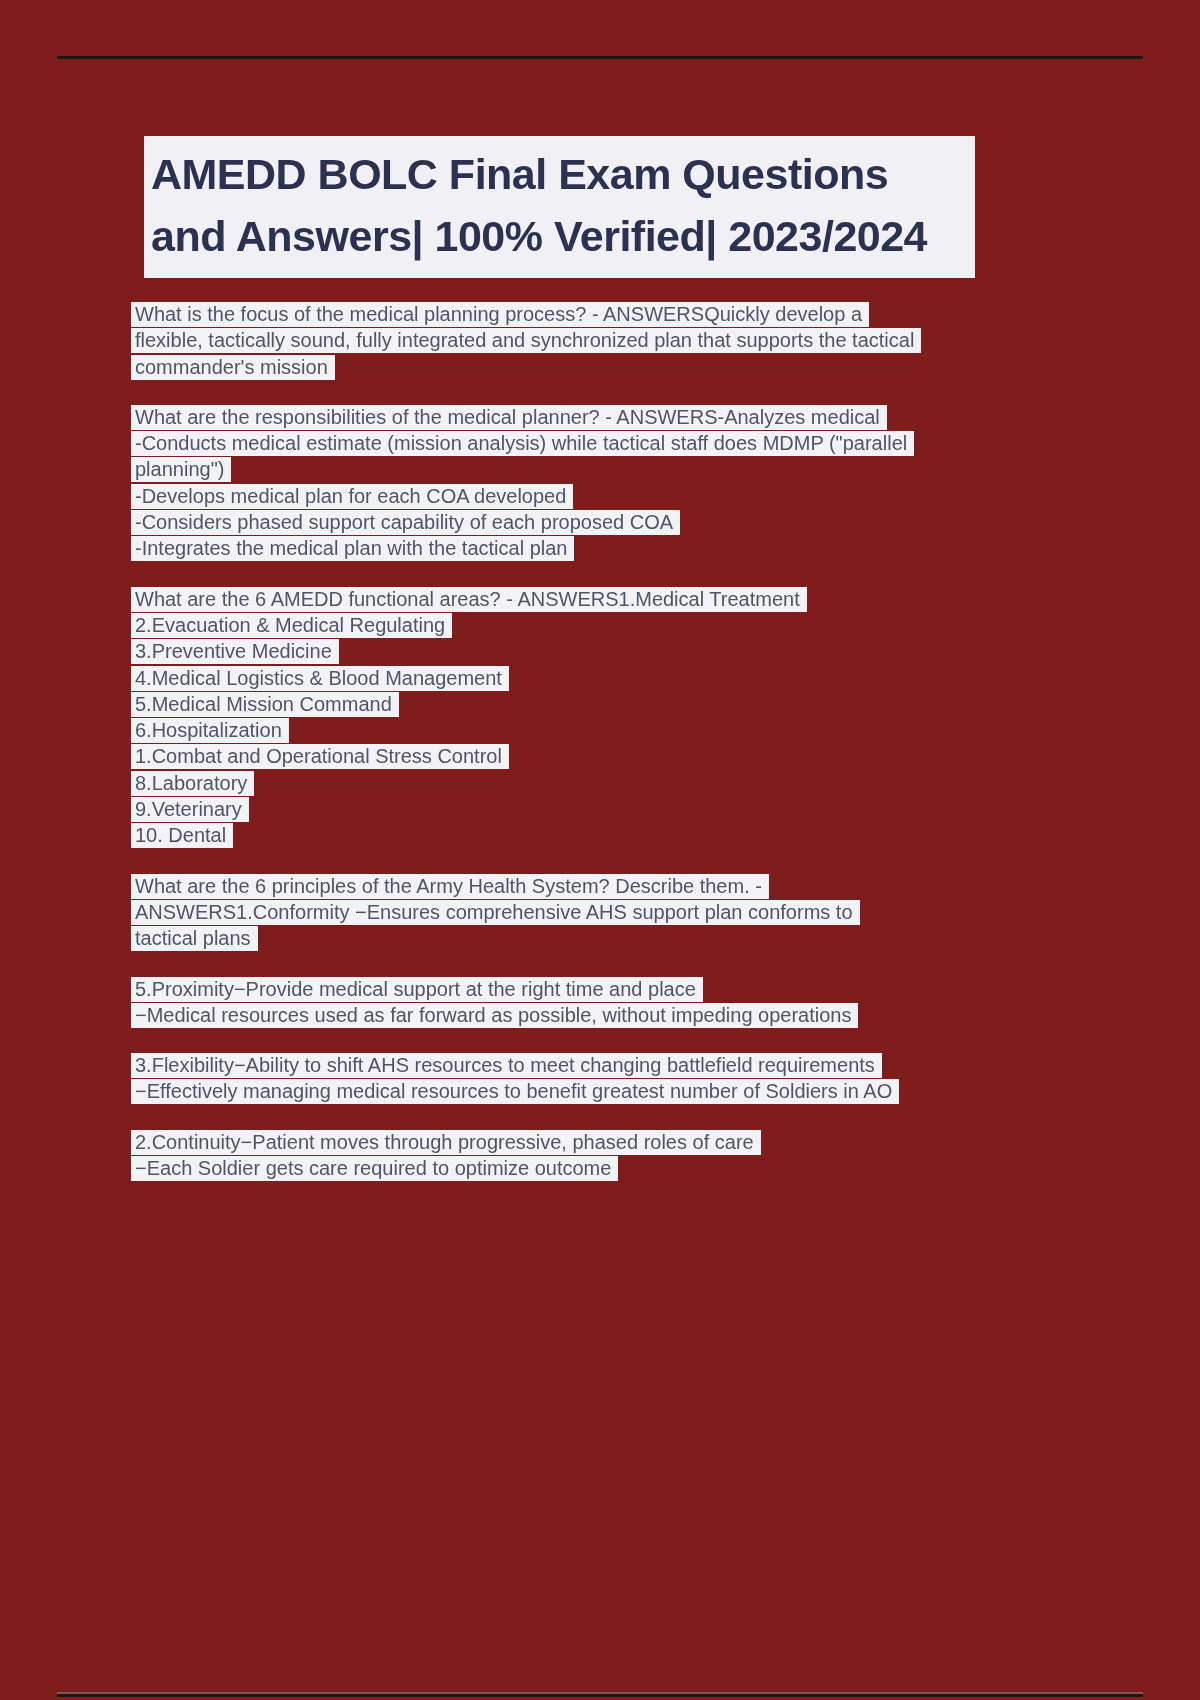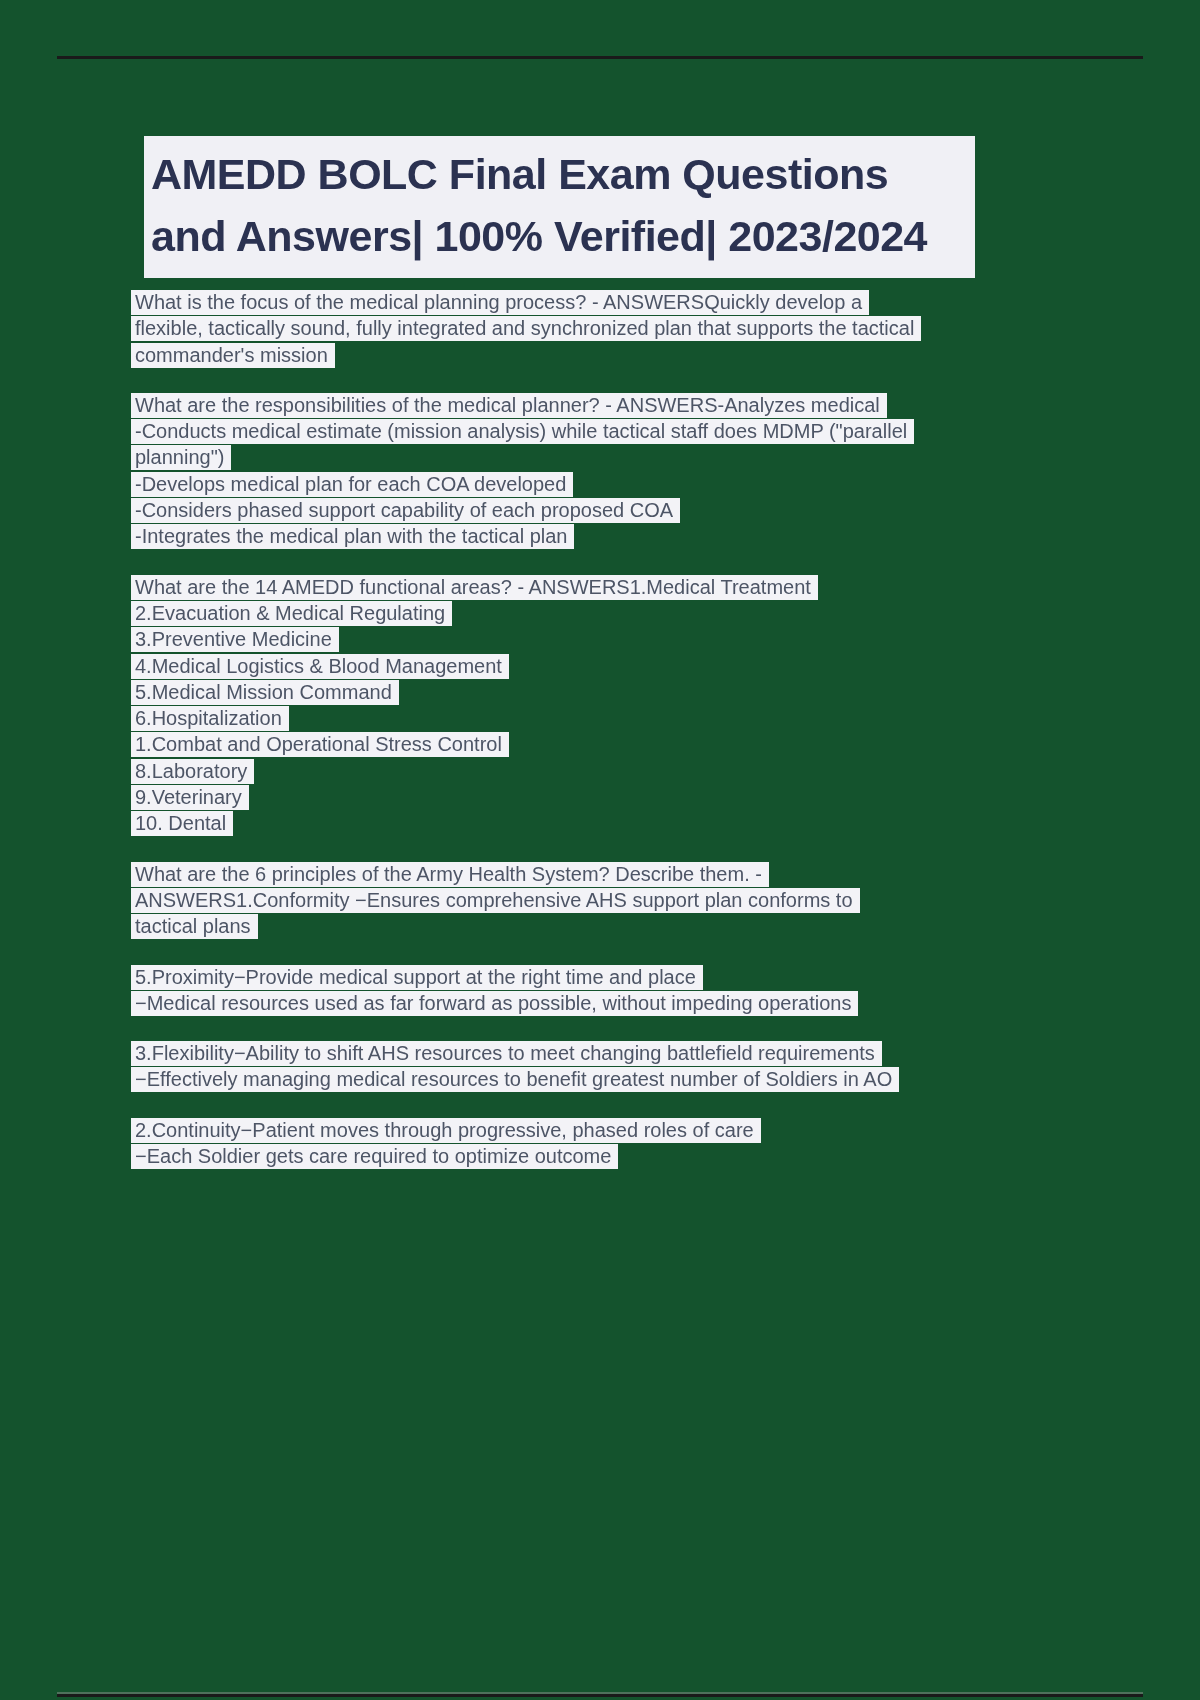--- a/index.html
+++ b/index.html
@@ -4,21 +4,21 @@
 <style>
   html, body {
     margin: 0;
     padding: 0;
     background: #ffffff;
   }
   .page {
     position: relative;
     width: 1200px;
     height: 1700px;
-    background: #14532d;
+    background: #7f1d1d;
     overflow: hidden;
     font-family: "Liberation Sans", "DejaVu Sans", sans-serif;
   }
   .rule {
     position: absolute;
     left: 57px;
     width: 1086px;
     height: 3px;
     background: var(--rule-color, #1a1a1a);
   }
@@ -46,21 +46,21 @@
     white-space: pre;
   }
   .doc-body {
     position: absolute;
     left: 135px;
     top: 289px;
     width: 1010px;
     color: var(--text-color, #4d5566);
     font-size: 20px;
   }
-  .para { margin: 0 0 24px 0; }
+  .para { margin: 12px 0 24px 0; }
   .line {
     line-height: 26.3px;
     height: 26.3px;
     white-space: pre;
   }
   .line .hl {
     background: var(--line-highlight, #f3f3f7);
     padding: 1px 7px 2px 4px;
     margin-left: -4px;
   }
@@ -84,21 +84,21 @@
       </div>
       <div class="para">
         <div class="line"><span class="hl">What are the responsibilities of the medical planner? - ANSWERS-Analyzes medical</span></div>
         <div class="line"><span class="hl">-Conducts medical estimate (mission analysis) while tactical staff does MDMP ("parallel</span></div>
         <div class="line"><span class="hl">planning")</span></div>
         <div class="line"><span class="hl">-Develops medical plan for each COA developed</span></div>
         <div class="line"><span class="hl">-Considers phased support capability of each proposed COA</span></div>
         <div class="line"><span class="hl">-Integrates the medical plan with the tactical plan</span></div>
       </div>
       <div class="para">
-        <div class="line"><span class="hl">What are the 14 AMEDD functional areas? - ANSWERS1.Medical Treatment</span></div>
+        <div class="line"><span class="hl">What are the 6 AMEDD functional areas? - ANSWERS1.Medical Treatment</span></div>
         <div class="line"><span class="hl">2.Evacuation &amp; Medical Regulating</span></div>
         <div class="line"><span class="hl">3.Preventive Medicine</span></div>
         <div class="line"><span class="hl">4.Medical Logistics &amp; Blood Management</span></div>
         <div class="line"><span class="hl">5.Medical Mission Command</span></div>
         <div class="line"><span class="hl">6.Hospitalization</span></div>
         <div class="line"><span class="hl">1.Combat and Operational Stress Control</span></div>
         <div class="line"><span class="hl">8.Laboratory</span></div>
         <div class="line"><span class="hl">9.Veterinary</span></div>
         <div class="line"><span class="hl">10. Dental</span></div>
       </div>

